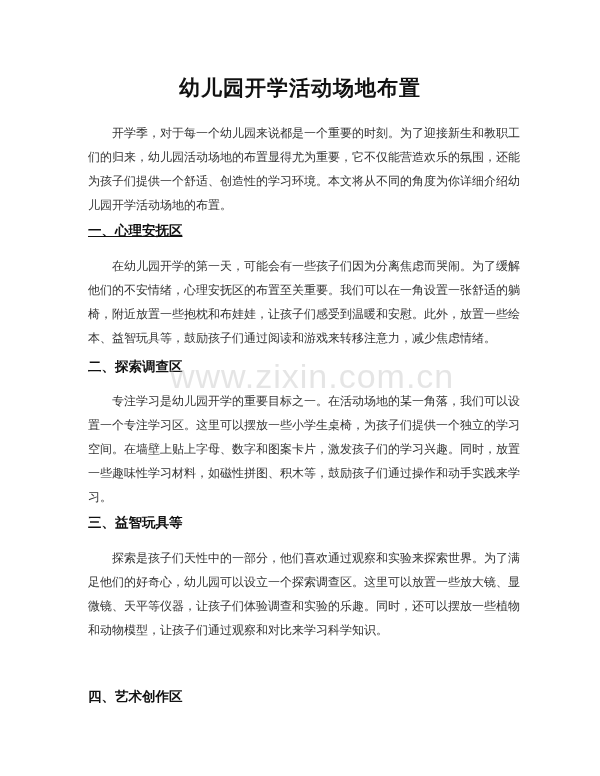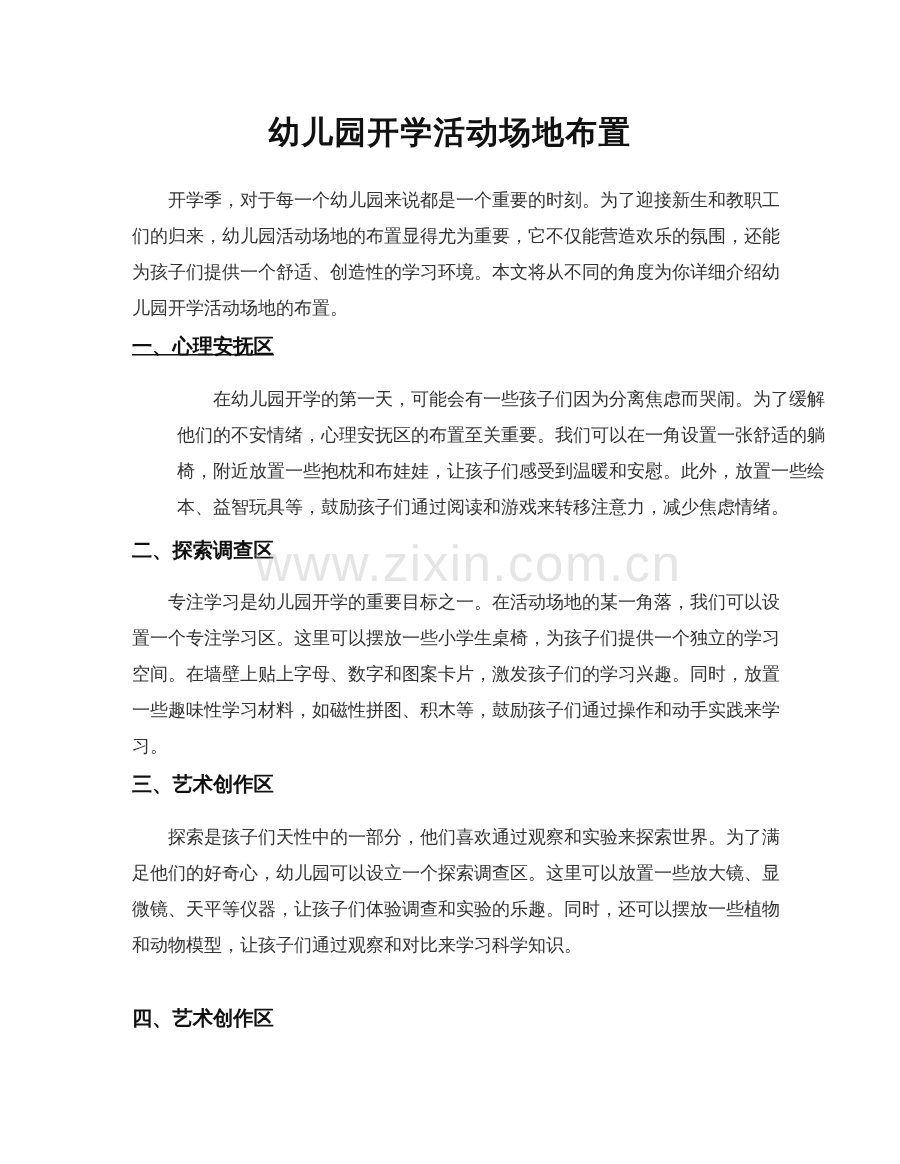--- a/index.html
+++ b/index.html
@@ -28,24 +28,24 @@
 </style>
 </head>
 <body>
 
 <div class="page">
   <div class="title">幼儿园开学活动场地布置</div>
 
   <p class="para" style="top:121px;">开学季，对于每一个幼儿园来说都是一个重要的时刻。为了迎接新生和教职工们的归来，幼儿园活动场地的布置显得尤为重要，它不仅能营造欢乐的氛围，还能为孩子们提供一个舒适、创造性的学习环境。本文将从不同的角度为你详细介绍幼儿园开学活动场地的布置。</p>
 
   <h2 class="heading" style="top:222px;text-decoration:underline;">一、心理安抚区</h2>
-  <p class="para" style="top:254px;margin-left:30px;">在幼儿园开学的第一天，可能会有一些孩子们因为分离焦虑而哭闹。为了缓解他们的不安情绪，心理安抚区的布置至关重要。我们可以在一角设置一张舒适的躺椅，附近放置一些抱枕和布娃娃，让孩子们感受到温暖和安慰。此外，放置一些绘本、益智玩具等，鼓励孩子们通过阅读和游戏来转移注意力，减少焦虑情绪。</p>
+  <p class="para" style="top:254px;">在幼儿园开学的第一天，可能会有一些孩子们因为分离焦虑而哭闹。为了缓解他们的不安情绪，心理安抚区的布置至关重要。我们可以在一角设置一张舒适的躺椅，附近放置一些抱枕和布娃娃，让孩子们感受到温暖和安慰。此外，放置一些绘本、益智玩具等，鼓励孩子们通过阅读和游戏来转移注意力，减少焦虑情绪。</p>
 
   <h2 class="heading" style="top:358px;">二、探索调查区</h2>
   <p class="para" style="top:389px;">专注学习是幼儿园开学的重要目标之一。在活动场地的某一角落，我们可以设置一个专注学习区。这里可以摆放一些小学生桌椅，为孩子们提供一个独立的学习空间。在墙壁上贴上字母、数字和图案卡片，激发孩子们的学习兴趣。同时，放置一些趣味性学习材料，如磁性拼图、积木等，鼓励孩子们通过操作和动手实践来学习。</p>
 
-  <h2 class="heading" style="top:514px;">三、艺术创作区</h2>
+  <h2 class="heading" style="top:514px;">三、益智玩具等</h2>
   <p class="para" style="top:546px;">探索是孩子们天性中的一部分，他们喜欢通过观察和实验来探索世界。为了满足他们的好奇心，幼儿园可以设立一个探索调查区。这里可以放置一些放大镜、显微镜、天平等仪器，让孩子们体验调查和实验的乐趣。同时，还可以摆放一些植物和动物模型，让孩子们通过观察和对比来学习科学知识。</p>
 
-  <h2 class="heading" style="top:670px;">四、艺术创作区</h2>
+  <h2 class="heading" style="top:688px;">四、艺术创作区</h2>
 
   <div class="watermark">www.zixin.com.cn</div>
 </div>
 
 </body></html>

